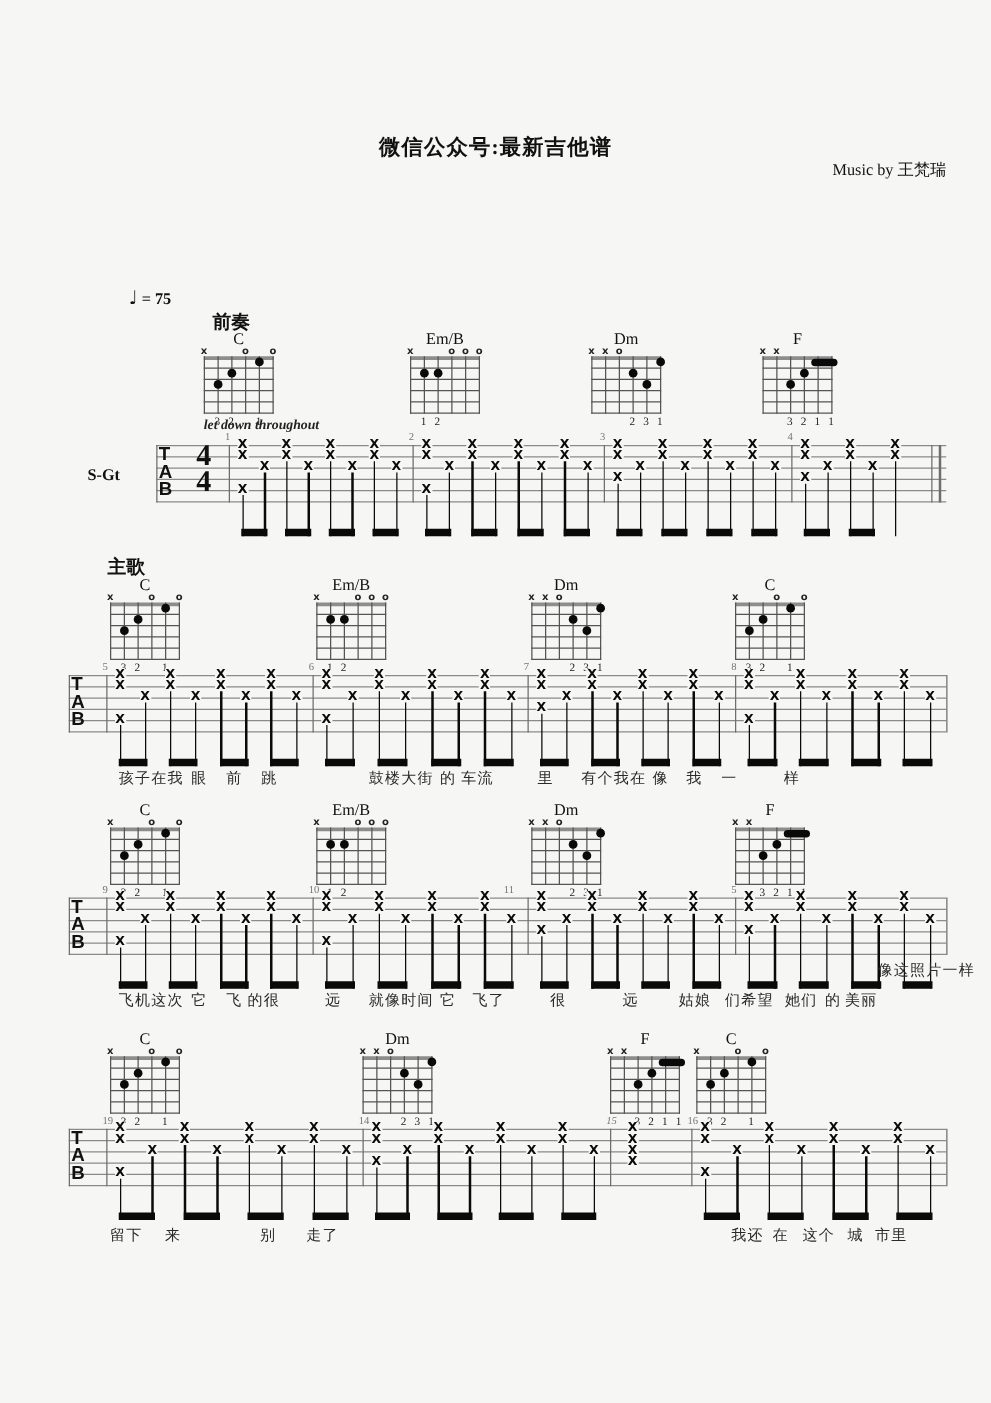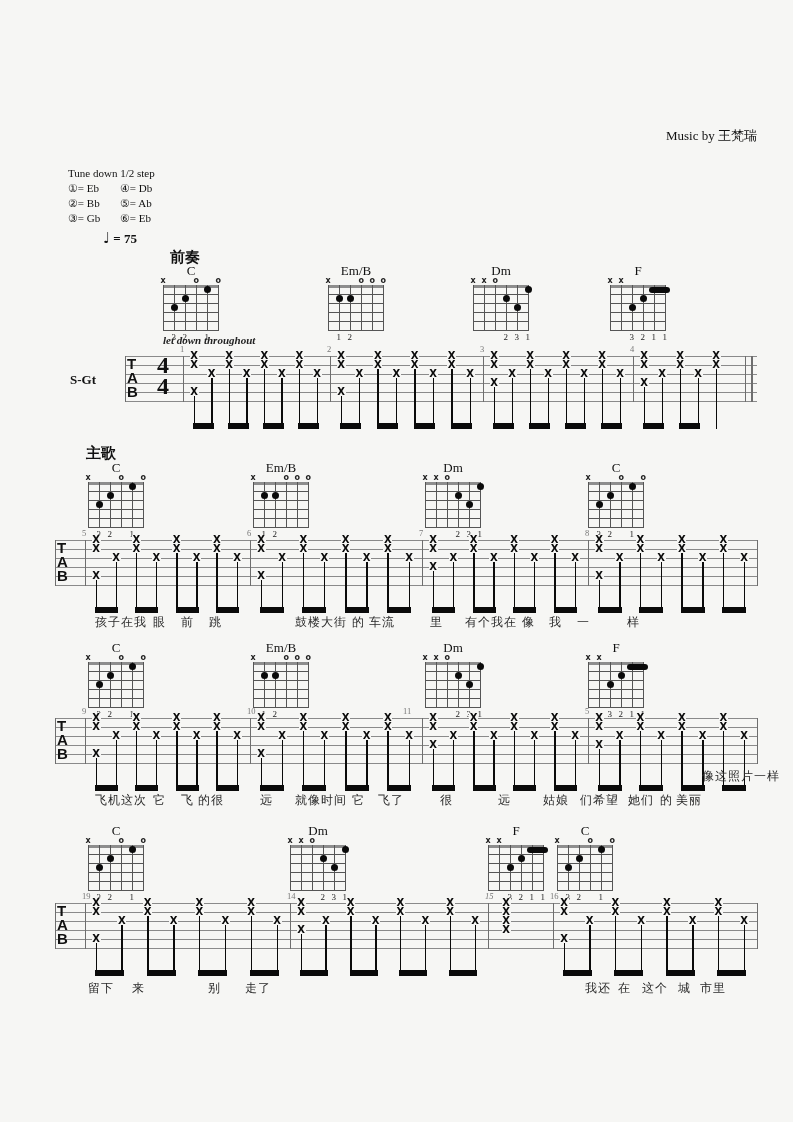--- a/index.html
+++ b/index.html
@@ -30,34 +30,23 @@
   .chnut{background:#8d8d8d;}
   .chdot{width:7px;height:7px;border-radius:50%;background:#0a0a0a;}
   .chbarre{height:6px;border-radius:3px;background:#0a0a0a;}
   .chfing{font-size:9px;color:#222;line-height:9px;}
   .lyric{font-size:12px;color:#2a2a2a;white-space:nowrap;letter-spacing:1px;}
 </style>
 </head>
 <body>
 
 <div id="sheet">
+  <div class="abs subtitle">微信公众号:最新吉他谱</div>
   <div class="abs credit">Music by 王梵瑞</div>
 
-  <div class="abs tuning">
-    <div>Tune down 1/2 step</div>
-    <div class="row">
-      <span>①= Eb</span><span>④= Db</span>
-    </div>
-    <div class="row">
-      <span>②= Bb</span><span>⑤= Ab</span>
-    </div>
-    <div class="row">
-      <span>③= Gb</span><span>⑥= Eb</span>
-    </div>
-  </div>
 
   <div class="abs tempo">
     <span class="noteglyph">♩</span>
     <span>= 75</span>
   </div>
 
   <div id="score" class="abs" style="left:0;top:0;width:793px;height:1122px;">
       <div class="abs seclabel" style="left: 170px; top: 248px;">前奏</div>
       <div class="abs ringnote" style="left: 163px; top: 334px;">let down throughout</div>
       <div class="abs chlabel" style="left: 163px; top: 263px;">C</div>

